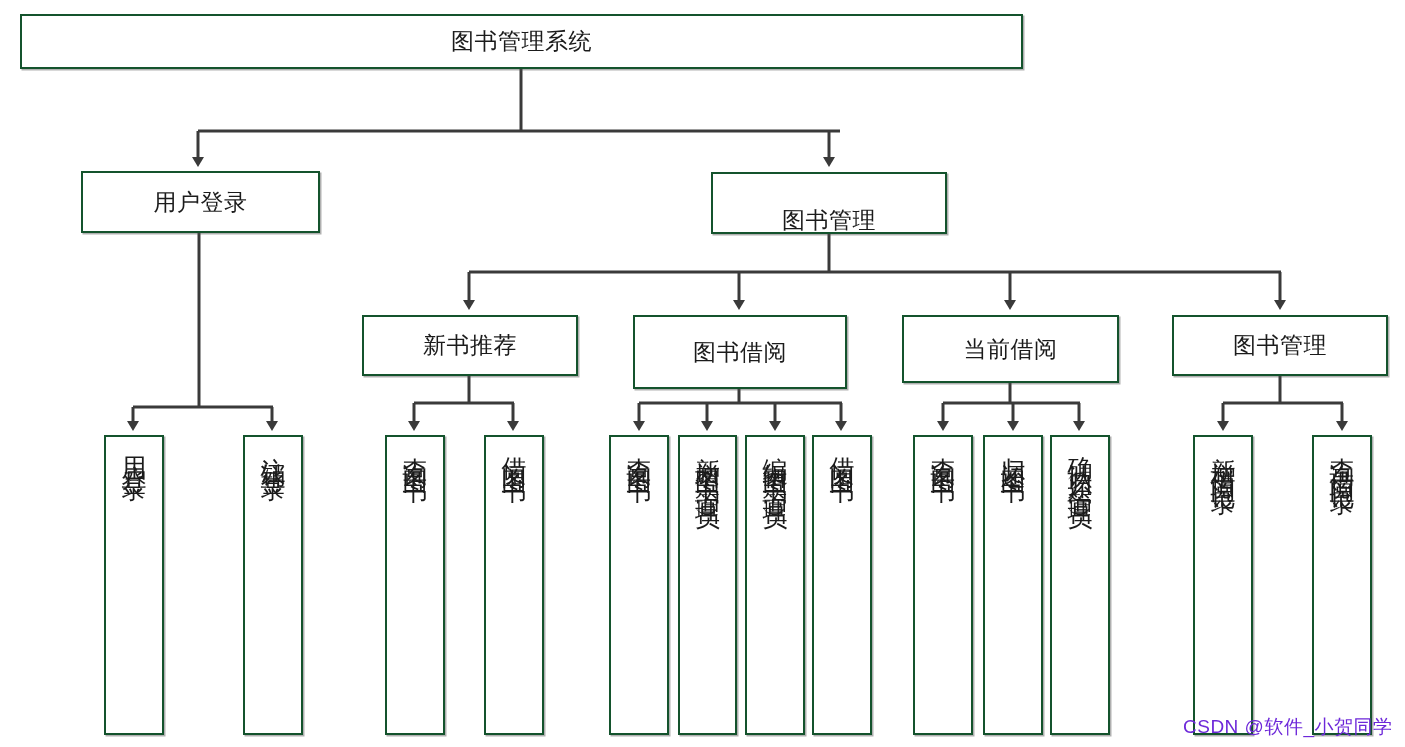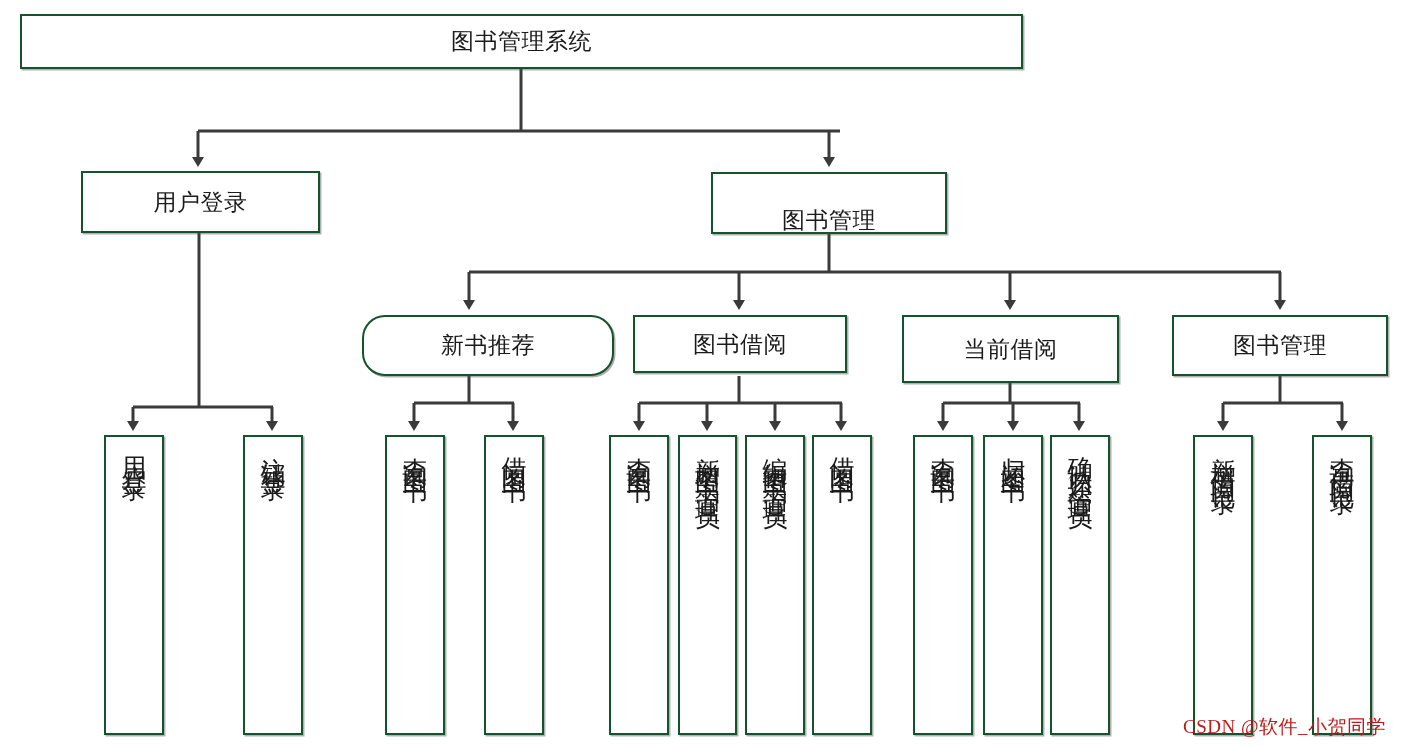--- a/index.html
+++ b/index.html
@@ -62,25 +62,25 @@
     font-size: 25px;
     line-height: 1.0;
     letter-spacing: 7px;
     white-space: nowrap;
   }
   .watermark {
     position: absolute;
     left: 1183px;
     top: 714px;
     font-size: 19px;
-    color: #b91c1c;
+    color: #6d28d9;
     letter-spacing: 0.5px;
     z-index: 3;
     white-space: nowrap;
-    font-family: Liberation Serif, serif;
+    font-family: Liberation Sans, sans-serif;
   }
 </style>
 </head>
 <body>
 
 <div id="canvas">
 
   <svg id="wires" viewBox="0 0 1405 747" xmlns="http://www.w3.org/2000/svg">
     <defs>
       <marker id="arrow" markerWidth="10" markerHeight="12" refX="1" refY="6" orient="auto" markerUnits="userSpaceOnUse">
@@ -136,25 +136,25 @@
   </div>
 
   <div class="node h" style="left:81px; top:171px; width:239px; height:62px;">
     <span class="lbl">用户登录</span>
   </div>
 
   <div class="node h" style="left:711px; top:172px; width:236px; height:62px;align-items:flex-end;">
     <span class="lbl">图书管理</span>
   </div>
 
-  <div class="node h" style="left:362px; top:315px; width:252px; height:61px;border-radius:23px;">
+  <div class="node h" style="left:362px; top:315px; width:216px; height:61px;">
     <span class="lbl">新书推荐</span>
   </div>
 
-  <div class="node h" style="left:633px; top:315px; width:214px; height:58px;">
+  <div class="node h" style="left:633px; top:315px; width:214px; height:74px;">
     <span class="lbl">图书借阅</span>
   </div>
 
   <div class="node h" style="left:902px; top:315px; width:217px; height:68px;">
     <span class="lbl">当前借阅</span>
   </div>
 
   <div class="node h" style="left:1172px; top:315px; width:216px; height:61px;">
     <span class="lbl">图书管理</span>
   </div>

